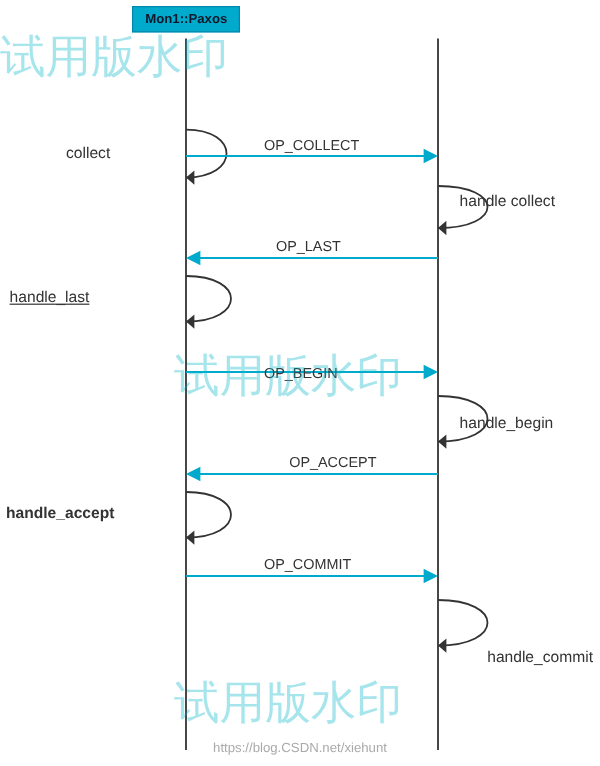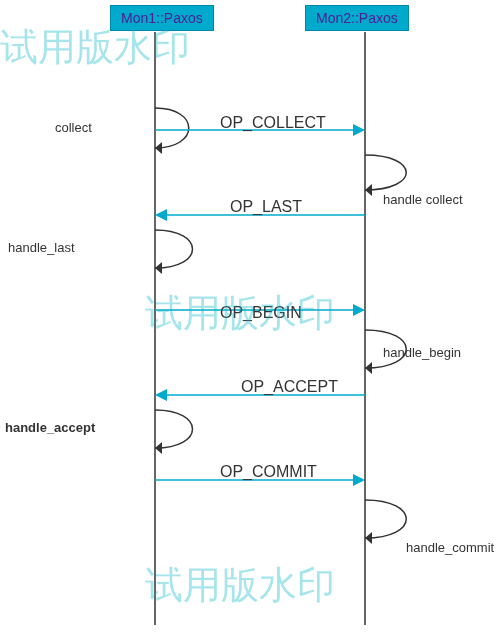--- a/index.html
+++ b/index.html
@@ -28,31 +28,31 @@
       pointer-events: none;
       white-space: nowrap;
       z-index: 10;
     }
 
     
     .actor-box {
       position: absolute;
       top: 5px;
       background: #00aacc;
-      color: #4c1d95;
+      color: #0f172a;
       padding: 4px 10px;
-      font-size: 14px;
-      font-weight: normal;
+      font-size: 11px;
+      font-weight: bold;
       border: 1px solid #0088aa;
       z-index: 5;
     }
 
     .msg-label {
       position: absolute;
-      font-size: 16px;
+      font-size: 12px;
       color: #333;
       z-index: 4;
     }
 
     
     .actor-label {
       position: absolute;
       font-size: 13px;
       color: #333;
       z-index: 4;
@@ -121,36 +121,34 @@
     <line x1="155" y1="480" x2="358" y2="480" stroke="#00aacc" stroke-width="1.5"></line>
     <polygon points="365,480 353,474 353,486" fill="#00aacc"></polygon>
 
     <path d="M 365 500 C 420 500, 420 538, 365 538" fill="none" stroke="#333" stroke-width="1.5"></path>
     <polygon points="365,538 372,532 372,544" fill="#333"></polygon>
   </svg>
 
   <div class="actor-box" style="left:110px;">
     <span>Mon1::Paxos</span>
   </div>
-  <div class="actor-box" style="left:305px;">
-    <span>Mon2::Paxos</span>
-  </div>
 
   <div class="msg-label" style="left:220px; top:114px;">OP_COLLECT</div>
   <div class="msg-label" style="left:230px; top:198px;">OP_LAST</div>
   <div class="msg-label" style="left:220px; top:293px;margin-top:11px;">OP_BEGIN</div>
   <div class="msg-label" style="left:220px; top:378px;margin-left:21px;">OP_ACCEPT</div>
   <div class="msg-label" style="left:220px; top:463px;">OP_COMMIT</div>
 
   <div class="actor-label" style="left:55px; top:120px;">collect</div>
-  <div class="actor-label" style="left:8px; top:240px;">handle_last</div>
+  <div class="actor-label" style="left:8px; top:240px;text-decoration:underline;">handle_last</div>
   <div class="actor-label" style="left:5px; top:420px;font-weight:bold;">handle_accept</div>
 
-  <div class="actor-label" style="left:383px; top:160px;margin-top:32px;">handle collect</div>
+  <div class="actor-label" style="left:383px; top:160px;">handle collect</div>
   <div class="actor-label" style="left:383px; top:345px;">handle_begin</div>
   <div class="actor-label" style="left:380px; top:540px;padding-left:26px;">handle_commit</div>
 
   <div class="watermark" style="left:0px; top:22px; font-size:38px;">试用版水印</div>
   <div class="watermark" style="left:145px; top:288px; font-size:38px;">试用版水印</div>
   <div class="watermark" style="left:145px; top:560px; font-size:38px;">试用版水印</div>
 
+  <div class="url-text">https://blog.CSDN.net/xiehunt</div>
 
 </div>
 
 </body></html>

